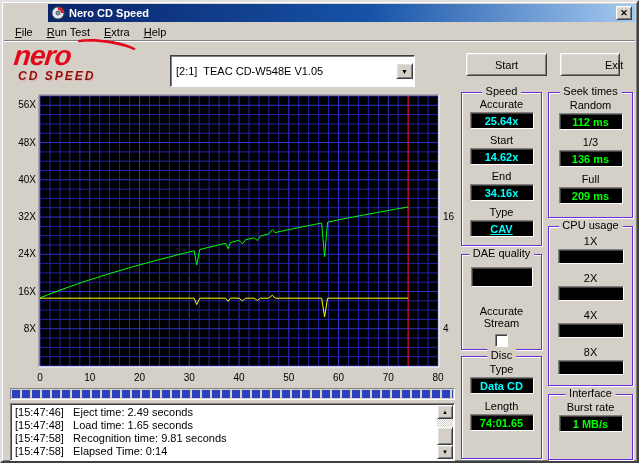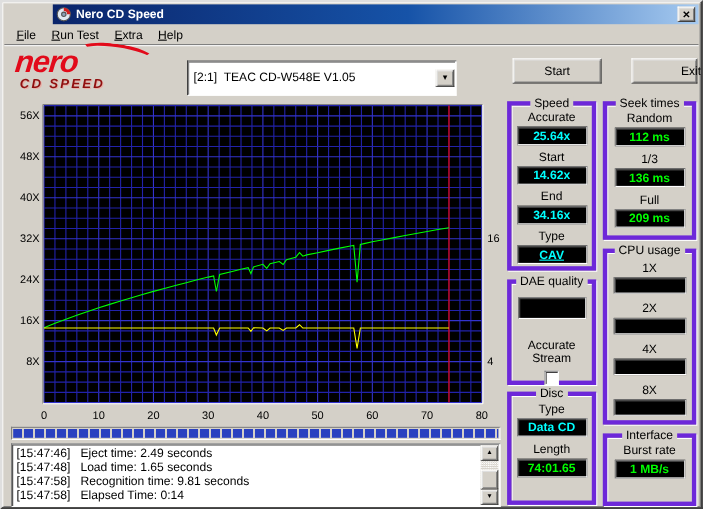--- a/index.html
+++ b/index.html
@@ -45,21 +45,21 @@
   .combo-btn { width:17px; height:16px; margin-right:1px; background:#d4d0c8;
     border:1px solid; border-color:#fff #404040 #404040 #fff;
     box-shadow: inset 1px 1px 0 #dfdfdf, inset -1px -1px 0 #808080;
     display:flex; align-items:center; justify-content:center; font-size:7px; }
 
   .btn { position:absolute; height:23px; background:#d4d0c8;
     border:1px solid; border-color:#fff #404040 #404040 #fff;
     box-shadow: inset 1px 1px 0 #dfdfdf, inset -1px -1px 0 #808080;
     font-family:"Liberation Sans",sans-serif; font-size:11px; text-align:center; cursor:default; }
   #start-button { left:464px; top:51px; width:81px; }
-  #exit-button  { left:572px; top:51px; width:60px;padding-left:44px; }
+  #exit-button  { left:558px; top:51px; width:60px;padding-left:44px; }
 
   
   #chart { position:absolute; left:5px; top:86px; width:452px; height:298px; }
   .axis-label { font-family:"Liberation Sans",sans-serif; font-size:10px; fill:#000; }
 
   
   .progress { position:absolute; left:8px; top:386px; width:445px; height:12px;
     border:1px solid; border-color:#808080 #fff #fff #808080; background:#d4d0c8; padding:1px; }
   .progress-fill { height:100%; background:repeating-linear-gradient(90deg,#2a41c0 0 8px,#d4d0c8 8px 10px); }
 
@@ -75,21 +75,21 @@
     background:repeating-conic-gradient(#ffffff 0% 25%, #d4d0c8 0% 50%) 0 0/2px 2px; }
   .sb-btn { height:14px; background:#d4d0c8; border:1px solid; border-color:#fff #404040 #404040 #fff;
     box-shadow: inset 1px 1px 0 #dfdfdf, inset -1px -1px 0 #808080;
     font-size:6px; line-height:12px; text-align:center; flex:0 0 auto; }
   .sb-track { flex:1; position:relative; }
   .sb-thumb { position:absolute; left:0; bottom:0; width:16px; height:18px; background:#d4d0c8;
     border:1px solid; border-color:#fff #404040 #404040 #fff;
     box-shadow: inset 1px 1px 0 #dfdfdf, inset -1px -1px 0 #808080; }
 
   
-  .group { position:absolute; border:4px solid #6d28d9;
+  .group { position:absolute; border:1px solid #6d28d9;
     box-shadow: 1px 1px 0 #ffffff, inset 1px 1px 0 #ffffff; }
   .group-title { position:absolute; top:-8px; left:50%; transform:translateX(-50%);
     background:#d4d0c8; padding:0 4px; white-space:nowrap; }
   #grp-speed { left:459px; top:90px;  width:81px; height:154px; }
   #grp-seek  { left:546px; top:90px;  width:85px; height:126px; }
   #grp-cpu   { left:546px; top:224px; width:85px; height:160px; }
   #grp-dae   { left:459px; top:252px; width:81px; height:96px;  }
   #grp-disc  { left:459px; top:354px; width:81px; height:103px; }
   #grp-iface { left:546px; top:392px; width:85px; height:66px;  }
 

